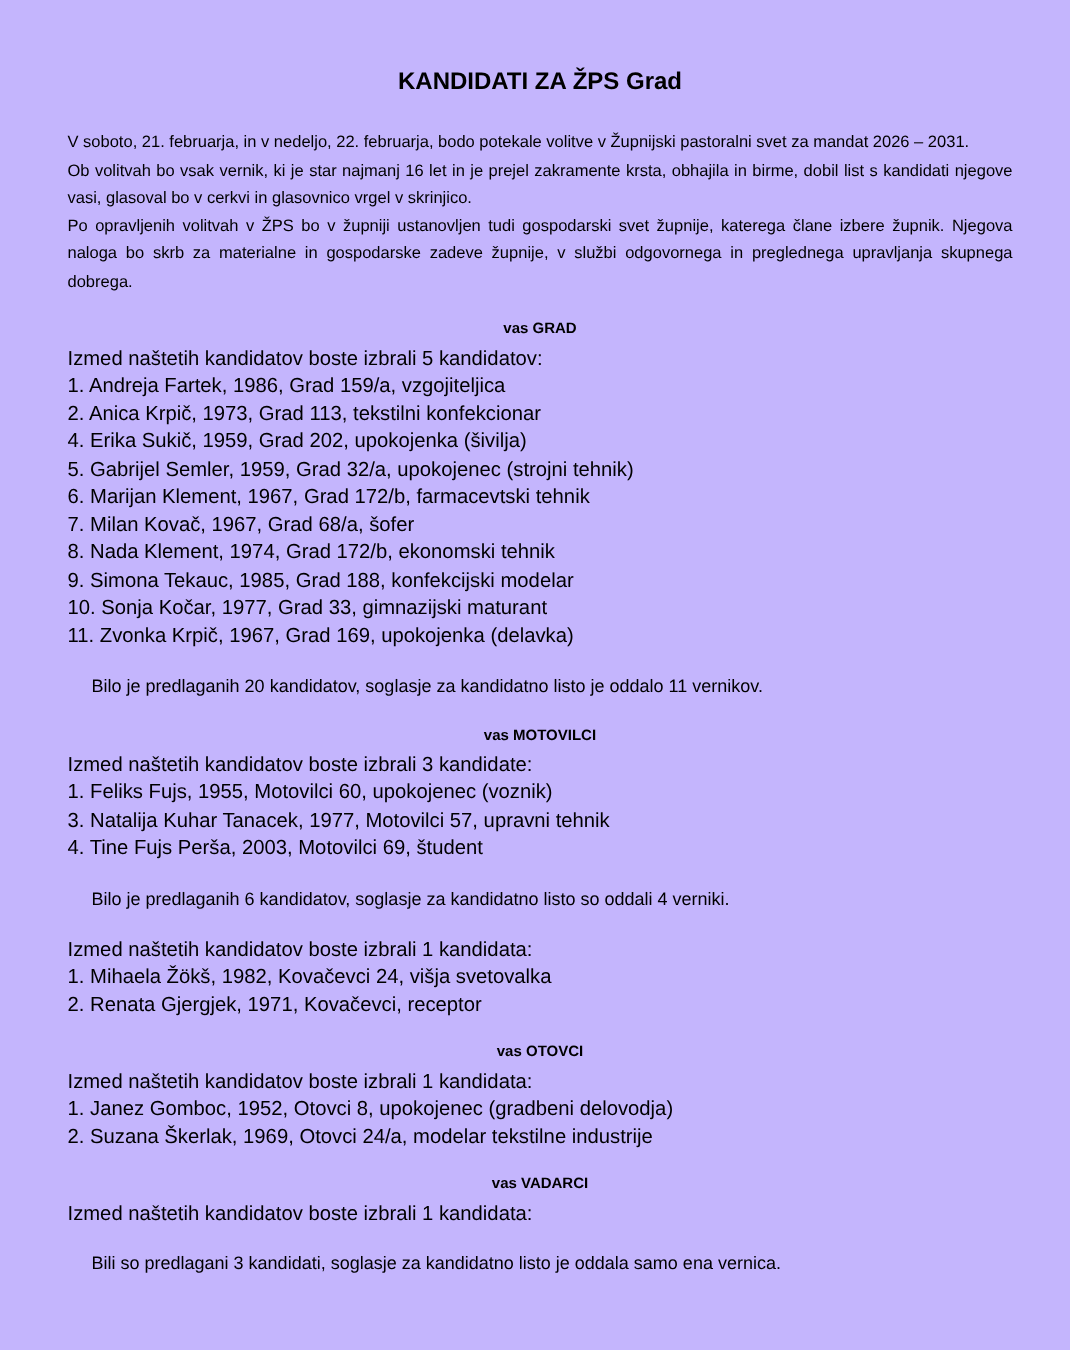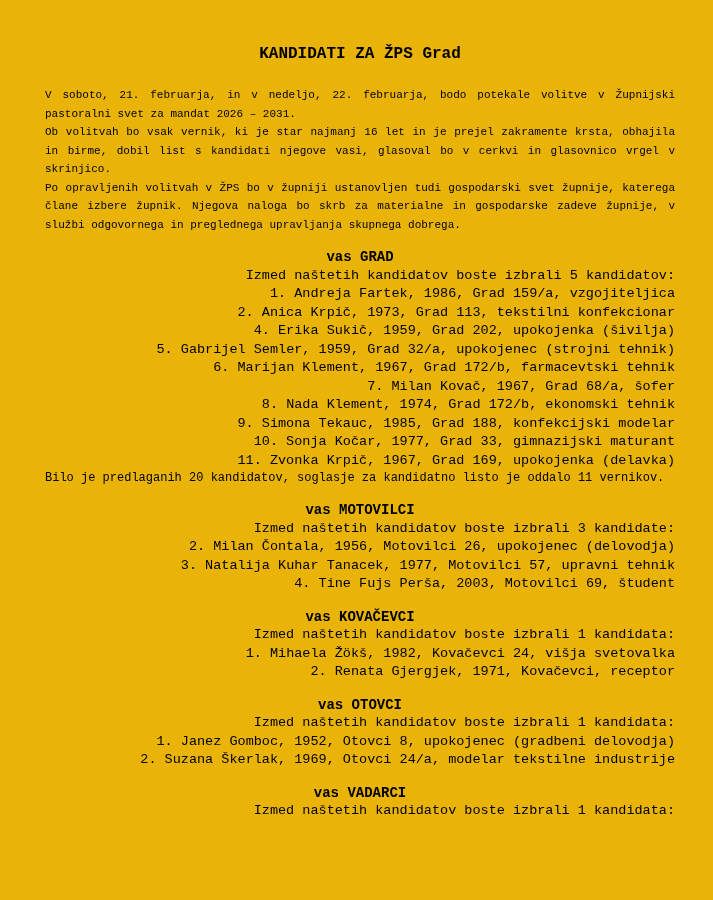--- a/index.html
+++ b/index.html
@@ -1,57 +1,57 @@
 <!DOCTYPE html>
 <html><head>
 <meta charset="utf-8">
 <style>
   html, body { margin: 0; padding: 0; background: #ffffff; }
   .page {
     position: relative;
     width: 713px;
     height: 900px;
-    background: #eab308;
+    background: #c4b5fd;
     box-sizing: border-box;
     padding: 45px 38px 0 45px;
-    font-family: Liberation Mono, monospace;
+    font-family: Liberation Sans, sans-serif;
     color: #000000;
     overflow: hidden;
   }
   .doc-title {
     text-align: center;
     font-weight: bold;
     font-size: 16px;
     line-height: 19px;
     margin: 0 0 22px 0;
   }
   .intro p {
     margin: 0;
     font-size: 11px;
     line-height: 18.5px;
     text-align: justify;
   }
   .section { margin: 0; }
   .sec-head {
     text-align: center;
     font-weight: bold;
-    font-size: 14px;
+    font-size: 10px;
     line-height: 18.5px;
     margin-top: 14px;
   }
   .sec-instr, .cand-line {
     font-size: 13.5px;
     line-height: 18.5px;
     margin: 0;
-    text-align: right;
+    text-align: left;
   }
   .sec-note {
     font-size: 12px;
     line-height: 17px;
-    margin: 0;
+    margin: 16px;
     text-align: left;
   }
 </style>
 </head>
 <body>
 
 <div class="page">
   <h1 class="doc-title">KANDIDATI ZA ŽPS Grad</h1>
 
   <div class="intro">
@@ -72,34 +72,35 @@
         <p class="cand-line">7. Milan Kovač, 1967, Grad 68/a, šofer</p>
         <p class="cand-line">8. Nada Klement, 1974, Grad 172/b, ekonomski tehnik</p>
         <p class="cand-line">9. Simona Tekauc, 1985, Grad 188, konfekcijski modelar</p>
         <p class="cand-line">10. Sonja Kočar, 1977, Grad 33, gimnazijski maturant</p>
         <p class="cand-line">11. Zvonka Krpič, 1967, Grad 169, upokojenka (delavka)</p>
         <p class="sec-note">Bilo je predlaganih 20 kandidatov, soglasje za kandidatno listo je oddalo 11 vernikov.</p>
       </div>
       <div class="section">
         <div class="sec-head">vas MOTOVILCI</div>
         <p class="sec-instr">Izmed naštetih kandidatov boste izbrali 3 kandidate:</p>
-        <p class="cand-line">2. Milan Čontala, 1956, Motovilci 26, upokojenec (delovodja)</p>
+        <p class="cand-line">1. Feliks Fujs, 1955, Motovilci 60, upokojenec (voznik)</p>
         <p class="cand-line">3. Natalija Kuhar Tanacek, 1977, Motovilci 57, upravni tehnik</p>
         <p class="cand-line">4. Tine Fujs Perša, 2003, Motovilci 69, študent</p>
+        <p class="sec-note">Bilo je predlaganih 6 kandidatov, soglasje za kandidatno listo so oddali 4 verniki.</p>
       </div>
       <div class="section">
-        <div class="sec-head">vas KOVAČEVCI</div>
         <p class="sec-instr">Izmed naštetih kandidatov boste izbrali 1 kandidata:</p>
         <p class="cand-line">1. Mihaela Žökš, 1982, Kovačevci 24, višja svetovalka</p>
         <p class="cand-line">2. Renata Gjergjek, 1971, Kovačevci, receptor</p>
       </div>
       <div class="section">
         <div class="sec-head">vas OTOVCI</div>
         <p class="sec-instr">Izmed naštetih kandidatov boste izbrali 1 kandidata:</p>
         <p class="cand-line">1. Janez Gomboc, 1952, Otovci 8, upokojenec (gradbeni delovodja)</p>
         <p class="cand-line">2. Suzana Škerlak, 1969, Otovci 24/a, modelar tekstilne industrije</p>
       </div>
       <div class="section">
         <div class="sec-head">vas VADARCI</div>
         <p class="sec-instr">Izmed naštetih kandidatov boste izbrali 1 kandidata:</p>
+        <p class="sec-note">Bili so predlagani 3 kandidati, soglasje za kandidatno listo je oddala samo ena vernica.</p>
       </div>
     </div>
 </div>
 
 </body></html>

